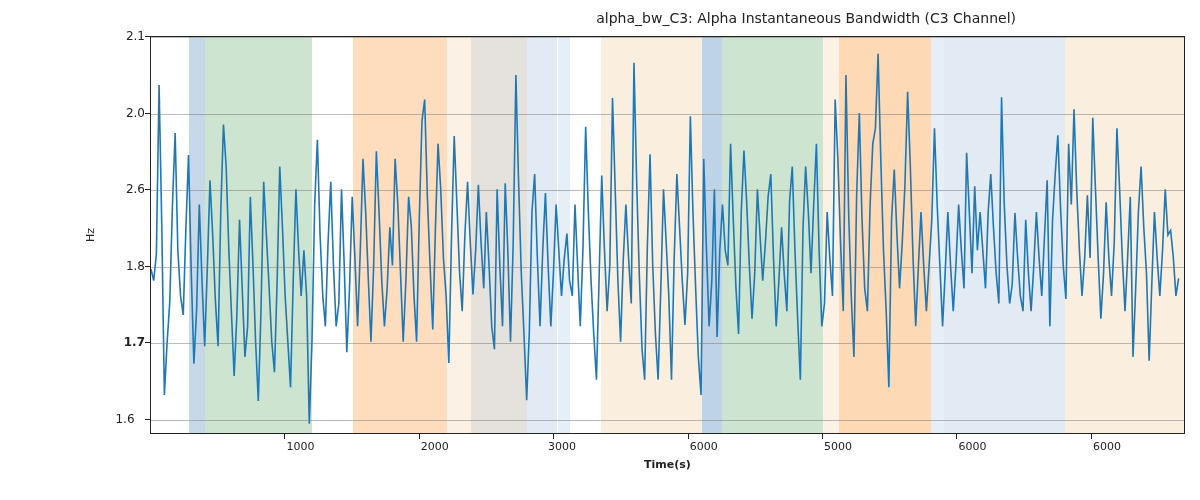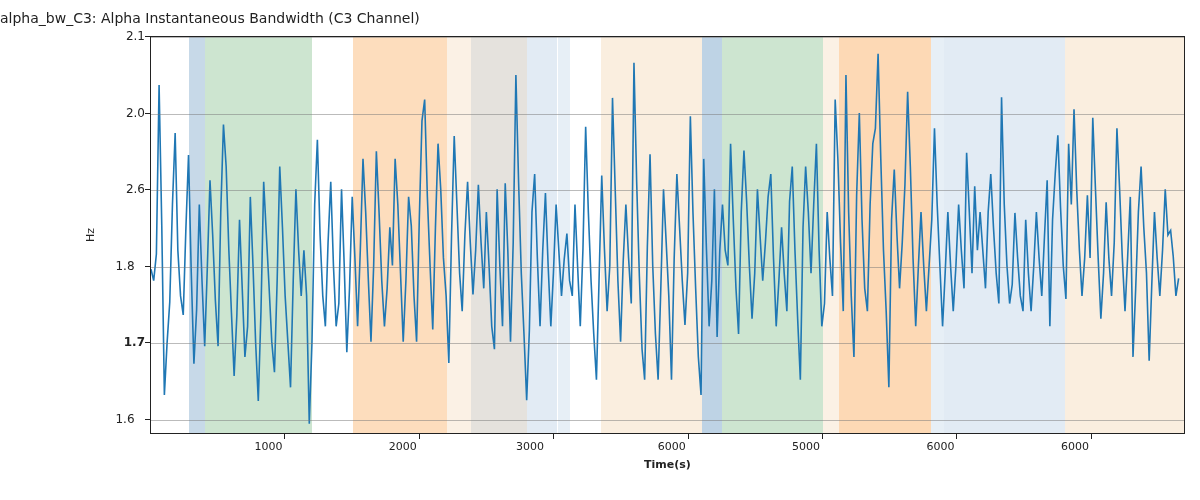--- a/index.html
+++ b/index.html
@@ -15,21 +15,21 @@
   .figure {
     position: relative;
     width: 1200px;
     height: 500px;
   }
   .title {
     position: absolute;
     top: 10px;
     left: 0;
     width: 1016px;
-    text-align: left;
+    text-align: right;
     font-size: 14px;
     font-weight: 400;
   }
   .axes {
     position: absolute;
     left: 150px;
     top: 36px;
     width: 1035px;
     height: 398px;
     border: 1px solid #222;
@@ -58,21 +58,21 @@
     right: 1055px; 
     width: 40px;
     text-align: right;
     font-size: 12px;
     transform: translateY(-50%);
   }
   .xtick-label {
     position: absolute;
     top: 440px;
     width: 60px;
-    text-align: left;
+    text-align: right;
     font-size: 11px;
     transform: translateX(-50%);
   }
   .xtick {
     position: absolute;
     top: 434px;
     width: 1px;
     height: 5px;
     background: #222;
   }
@@ -139,21 +139,21 @@
       <div class="gridline-h" style="top: 76.5385px;"></div>
       <div class="gridline-h" style="top: 0px;"></div>
     </div>
 
   <div class="xlabel">Time(s)</div>
 
 <div class="ytick-label" style="top: 418.692px; text-align: center;">1.6</div>
     <div class="ytick" style="top: 418.692px;"></div>
     <div class="ytick-label" style="top: 342.154px; font-weight: bold;">1.7</div>
     <div class="ytick" style="top: 342.154px;"></div>
-    <div class="ytick-label" style="top: 265.615px; text-align: center;">1.8</div>
+    <div class="ytick-label" style="top: 265.615px;">1.8</div>
     <div class="ytick" style="top: 265.615px;"></div>
     <div class="ytick-label" style="top: 189.077px;">2.6</div>
     <div class="ytick" style="top: 189.077px;"></div>
     <div class="ytick-label" style="top: 112.538px;">2.0</div>
     <div class="ytick" style="top: 112.538px;"></div>
     <div class="ytick-label" style="top: 36px;">2.1</div>
     <div class="ytick" style="top: 36px;"></div>
     <div class="xtick-label" style="left: 284.416px;">1000</div>
     <div class="xtick" style="left: 284.416px;"></div>
     <div class="xtick-label" style="left: 418.831px;">2000</div>

